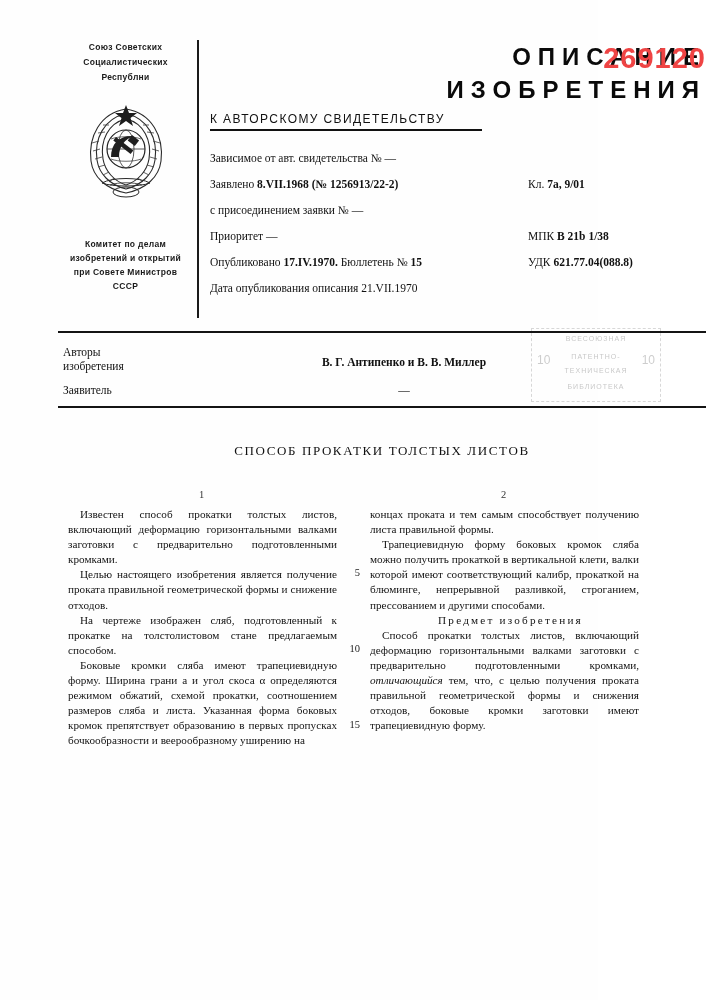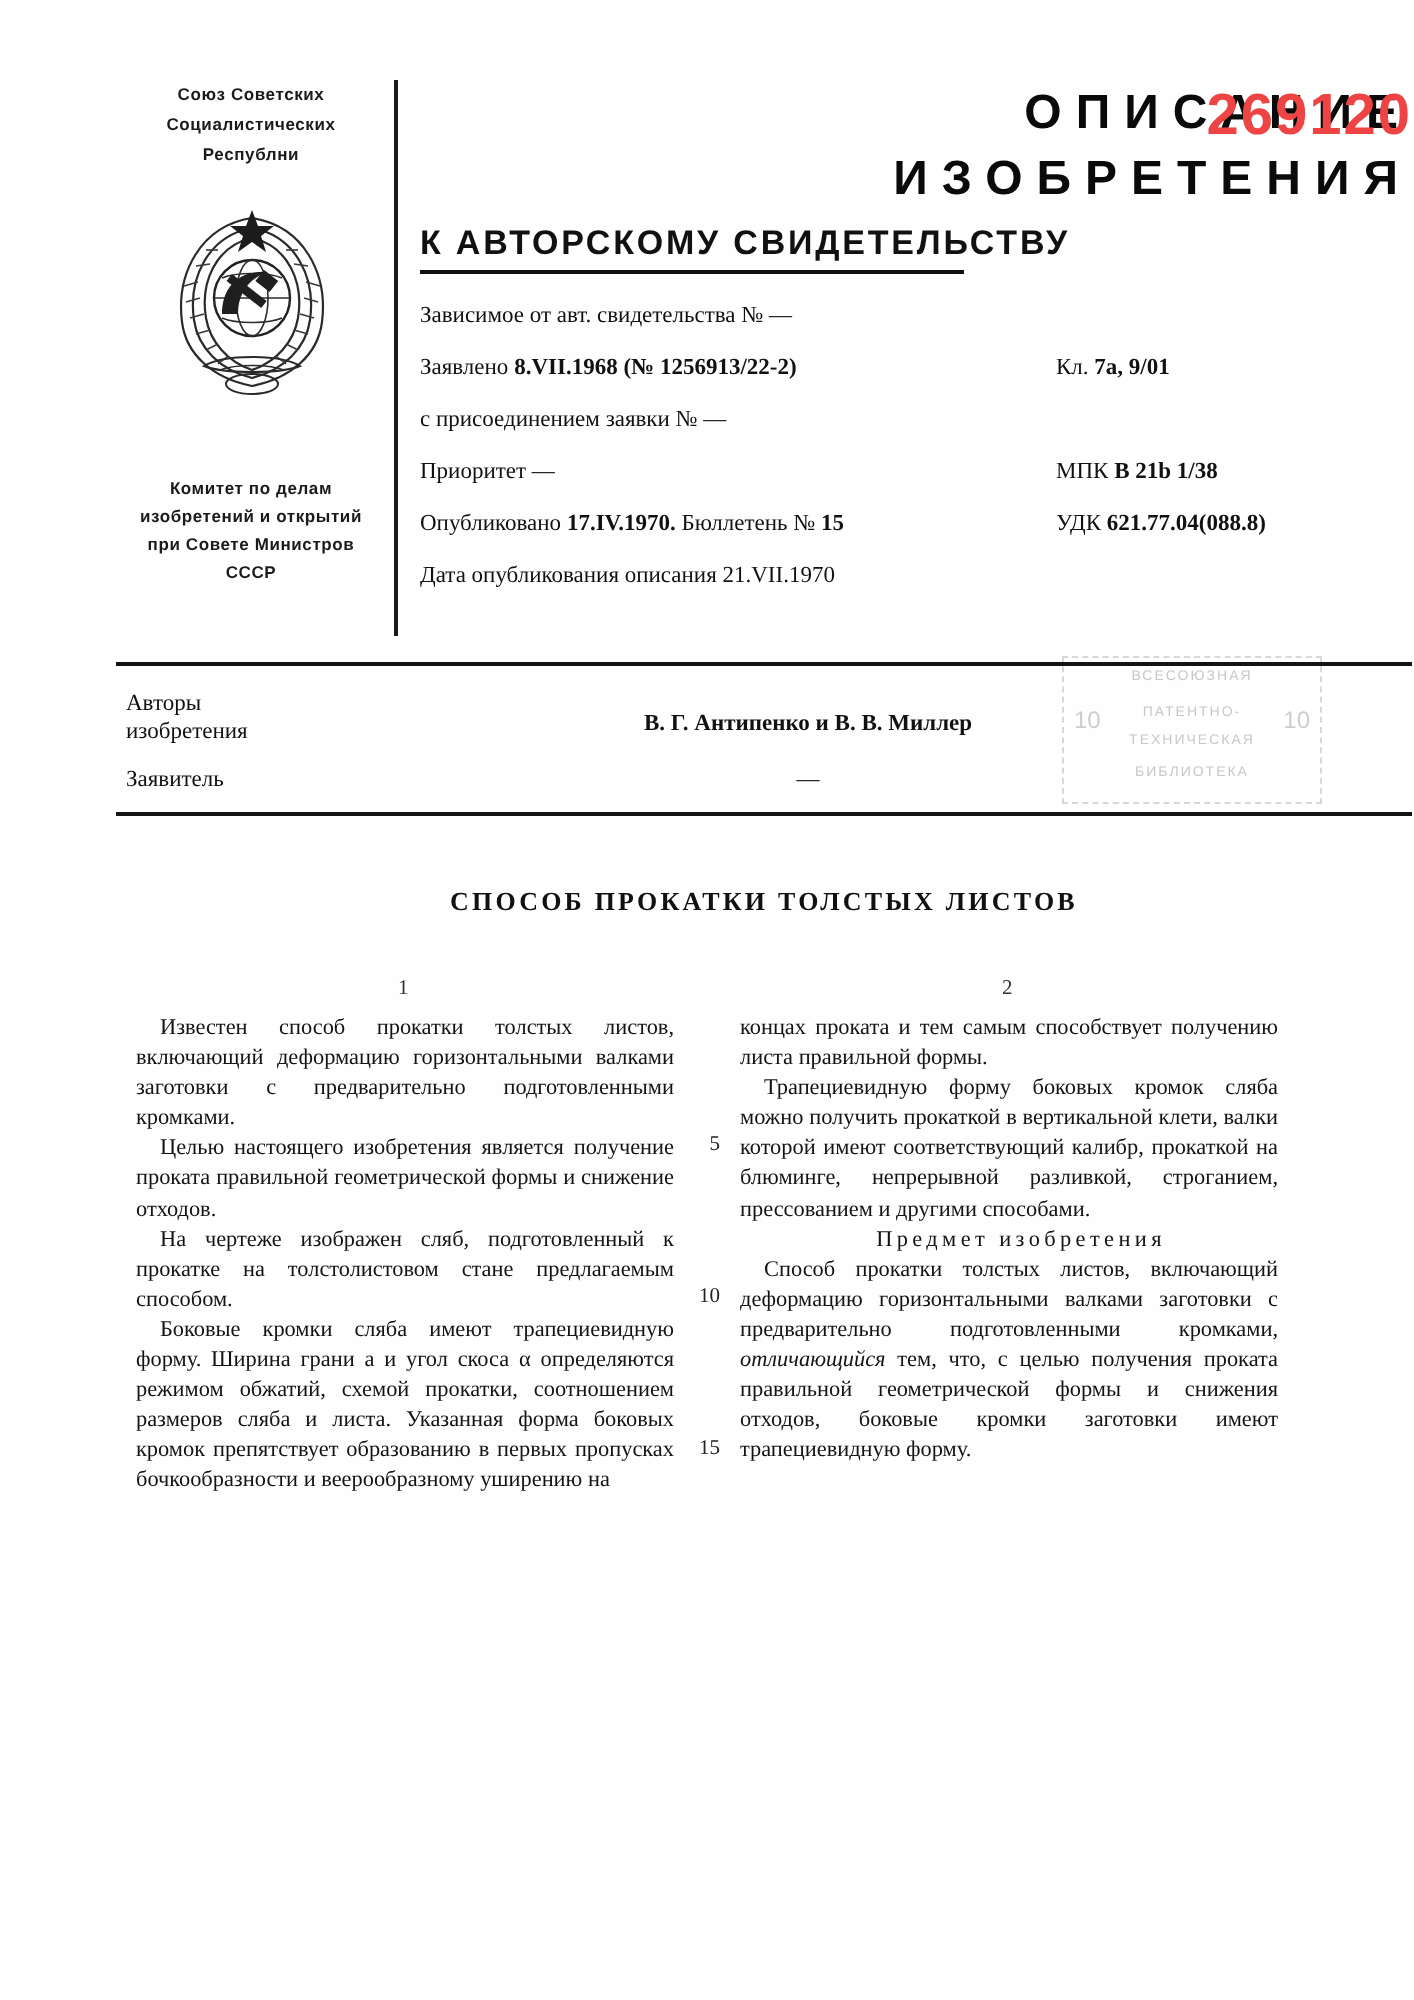--- a/index.html
+++ b/index.html
@@ -99,22 +99,22 @@
     right: 0px;
     top: 2px;
     font-family: "Liberation Sans", sans-serif;
     font-weight: bold;
     font-size: 29px;
     letter-spacing: 1px;
     color: #ef4444;
   }
   .title-sub {
     font-family: "Liberation Sans", sans-serif;
-    font-weight: bold;
-    font-size: 17px;
+    font-weight: normal;
+    font-size: 12px;
     letter-spacing: 1.4px;
     margin-top: 6px;
     color: #111;
   }
   .sub-rule {
     width: 272px;
     height: 1.6px;
     background: #111;
     margin-top: 3px;
   }
@@ -240,21 +240,21 @@
   }
 
   
   .doc-title {
     position: absolute;
     left: 58px;
     top: 443px;
     width: 648px;
     text-align: center;
     font-family: "Liberation Serif", serif;
-    font-weight: bold;
+    font-weight: normal;
     font-size: 13px;
     letter-spacing: 1.6px;
     color: #111;
   }
 
   
   .colnum {
     position: absolute;
     top: 489px;
     font-size: 10.5px;

